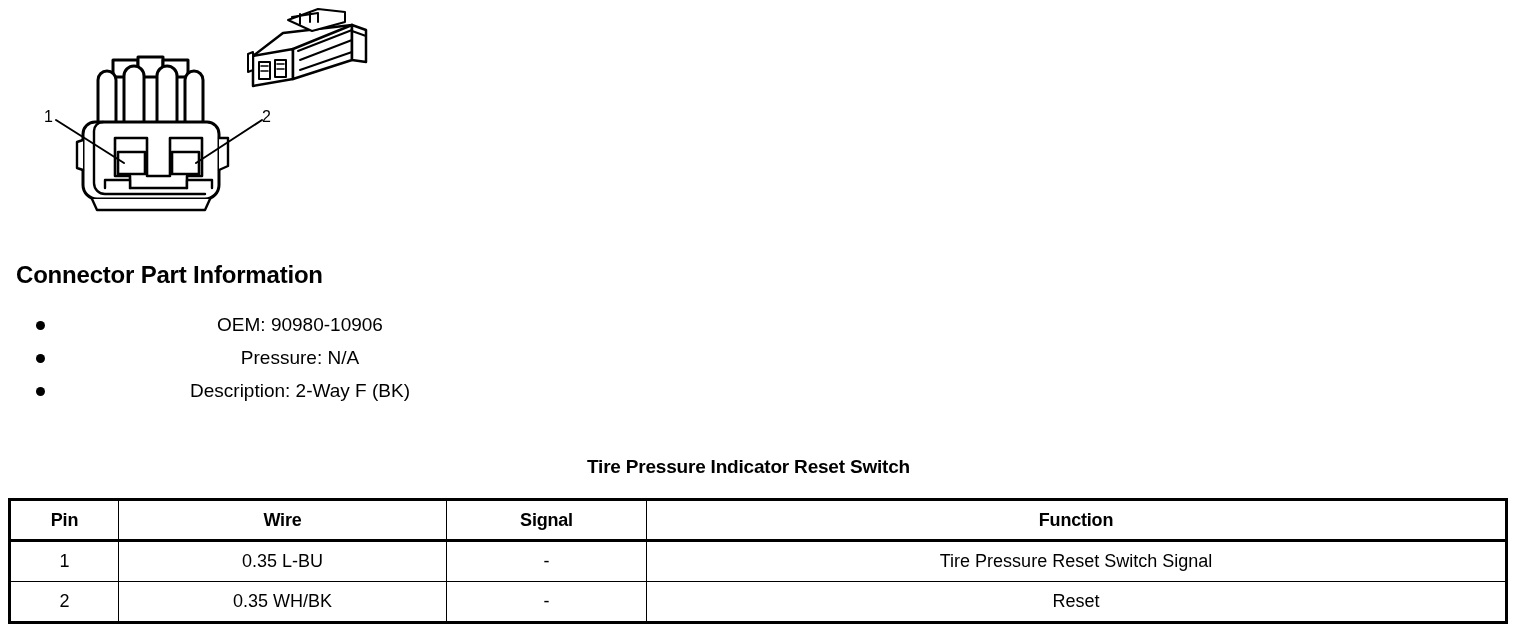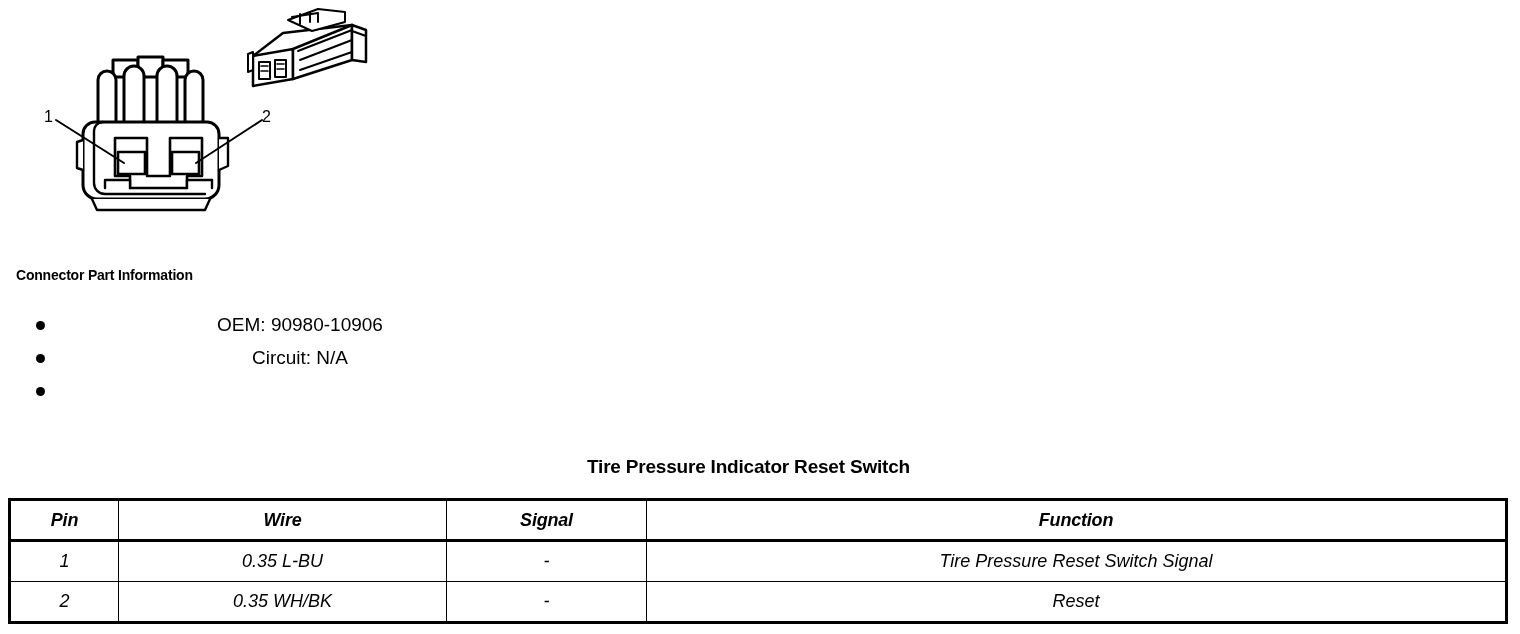--- a/index.html
+++ b/index.html
@@ -26,21 +26,21 @@
   }
 
   
   #part-info-section {
     position: absolute;
     left: 16px;
     top: 264px;
     width: 520px;
   }
   #part-info-heading {
-    font-size: 14px;
+    font-size: 24px;
     font-weight: bold;
     letter-spacing: -0.2px;
     margin: 0 0 22px 0;
     line-height: 22px;
   }
   #part-info-list {
     list-style: none;
     margin: 0;
     padding: 0;
   }
@@ -89,21 +89,20 @@
   table.pinout col.c-circuit  { width: 200px; }
   table.pinout col.c-function { width: 860px; }
 
   table.pinout th, table.pinout td {
     border: 1px solid #000;
     font-size: 18px;
     height: 41px;
     padding: 0 6px;
     box-sizing: border-box;
     white-space: nowrap;
-    font-style: italic;
   }
   table.pinout th {
     font-weight: bold;
     text-align: center;
     letter-spacing: -0.2px;
   }
   table.pinout td.c-pin,
   table.pinout td.c-wire,
   table.pinout td.c-circuit { text-align: center; }
   table.pinout td.c-function { text-align: center; }
@@ -188,24 +187,25 @@
 
 <div id="part-info-section">
   <div id="part-info-heading">Connector Part Information</div>
   <ul id="part-info-list">
     <li>
       <span class="bullet"></span>
       <span>OEM: 90980-10906</span>
     </li>
     <li>
       <span class="bullet"></span>
-      <span>Circuit: N/A</span>
+      <span>Pressure: N/A</span>
     </li>
     <li>
       <span class="bullet"></span>
+      <span>Description: 2-Way F (BK)</span>
     </li>
   </ul>
 </div>
 
 <div id="pinout-title">Tire Pressure Indicator Reset Switch</div>
 
 <div id="pinout-table-wrap">
   <table class="pinout">
     <colgroup>
       <col class="c-pin">

